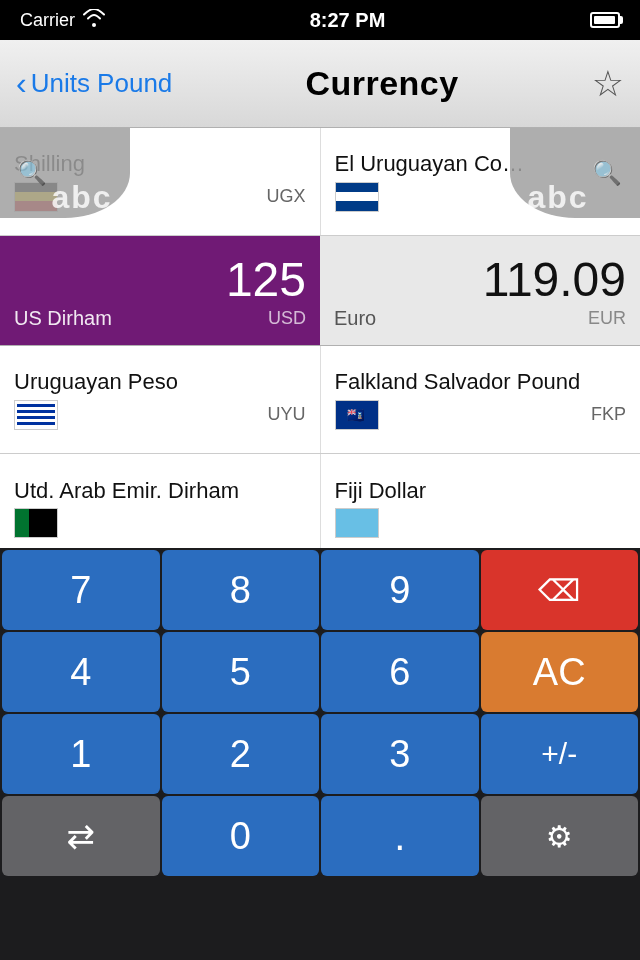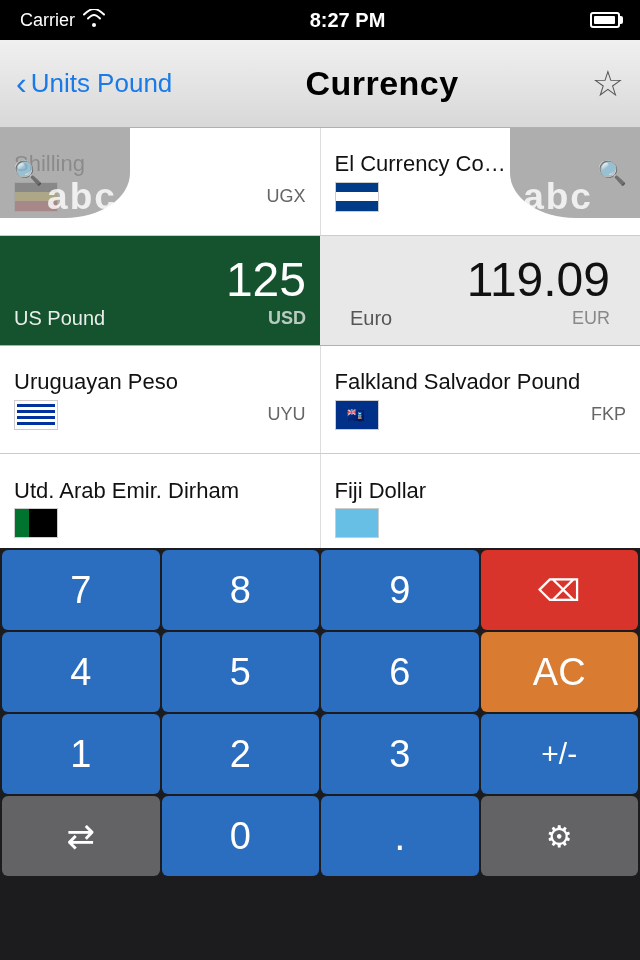--- a/index.html
+++ b/index.html
@@ -110,21 +110,21 @@
       top: 0; right: 0;
       width: 130px; height: 90px;
       background: rgba(160,160,160,0.85);
       border-radius: 0 0 0 50%;
       z-index: 5;
       display: flex;
       align-items: center;
       justify-content: center;
     }
     .search-abc {
-      font-size: 37px;
+      font-size: 32px;
       font-weight: bold;
       color: rgba(255,255,255,0.8);
       letter-spacing: 2px;
       margin-top: 48px;
     }
 
     
     .currency-row {
       display: flex;
       width: 100%;
@@ -163,33 +163,33 @@
     
     .row-active-container {
       display: flex;
       width: 100%;
       height: 110px;
       background: #fff;
       border-bottom: 1px solid #b0b0b0;
     }
     .active-left-cell {
       flex: 0 0 320px;
-      background: #14532d;
+      background: #701a75;
       display: flex;
       flex-direction: column;
       justify-content: center;
       padding: 8px 14px;
     }
     .active-right-cell {
       flex: 1;
       background: #e8e8e8;
       display: flex;
       flex-direction: column;
       justify-content: center;
-      padding: 8px 30px;
+      padding: 8px 14px;
     }
     .active-value-text {
       font-size: 48px;
       font-weight: 300;
       color: #fff;
       text-align: right;
     }
     .active-right-value {
       font-size: 48px;
       font-weight: 300;
@@ -202,21 +202,20 @@
       justify-content: space-between;
     }
     .active-currency-name {
       font-size: 20px;
       color: rgba(255,255,255,0.9);
       font-weight: 500;
     }
     .active-currency-code {
       font-size: 18px;
       color: rgba(255,255,255,0.7);
-      font-weight: bold;
     }
     .active-right-name {
       font-size: 20px;
       color: #555;
       font-weight: 400;
       text-align: right;
     }
     .active-right-code {
       font-size: 18px;
       color: #888;
@@ -349,40 +348,40 @@
       <div class="currency-bottom">
         <div class="flag-container flag-ug">
           <div class="flag-stripe-h s1"></div>
           <div class="flag-stripe-h s2"></div>
           <div class="flag-stripe-h s3"></div>
         </div>
         <span class="currency-code">UGX</span>
       </div>
     </div>
     <div class="currency-cell">
-      <div class="currency-name">El Currency Co…</div>
+      <div class="currency-name">El Uruguayan Co…</div>
       <div class="currency-bottom">
         <div class="flag-container flag-sv">
           <div class="flag-stripe-h t"></div>
           <div class="flag-stripe-h m"></div>
           <div class="flag-stripe-h b"></div>
         </div>
         <span class="currency-code"></span>
       </div>
     </div>
   </div>
 
 
   <div class="row-active-container">
     <div class="active-left-cell">
       <div style="text-align:right;">
         <span class="active-value-text">125</span>
       </div>
       <div class="active-label-row">
-        <span class="active-currency-name">US Pound</span>
+        <span class="active-currency-name">US Dirham</span>
         <span class="active-currency-code">USD</span>
       </div>
     </div>
     <div class="active-right-cell">
       <div style="text-align:right;">
         <span class="active-right-value">119.09</span>
       </div>
       <div class="active-label-row">
         <span class="active-right-name">Euro</span>
         <span class="active-right-code">EUR</span>

